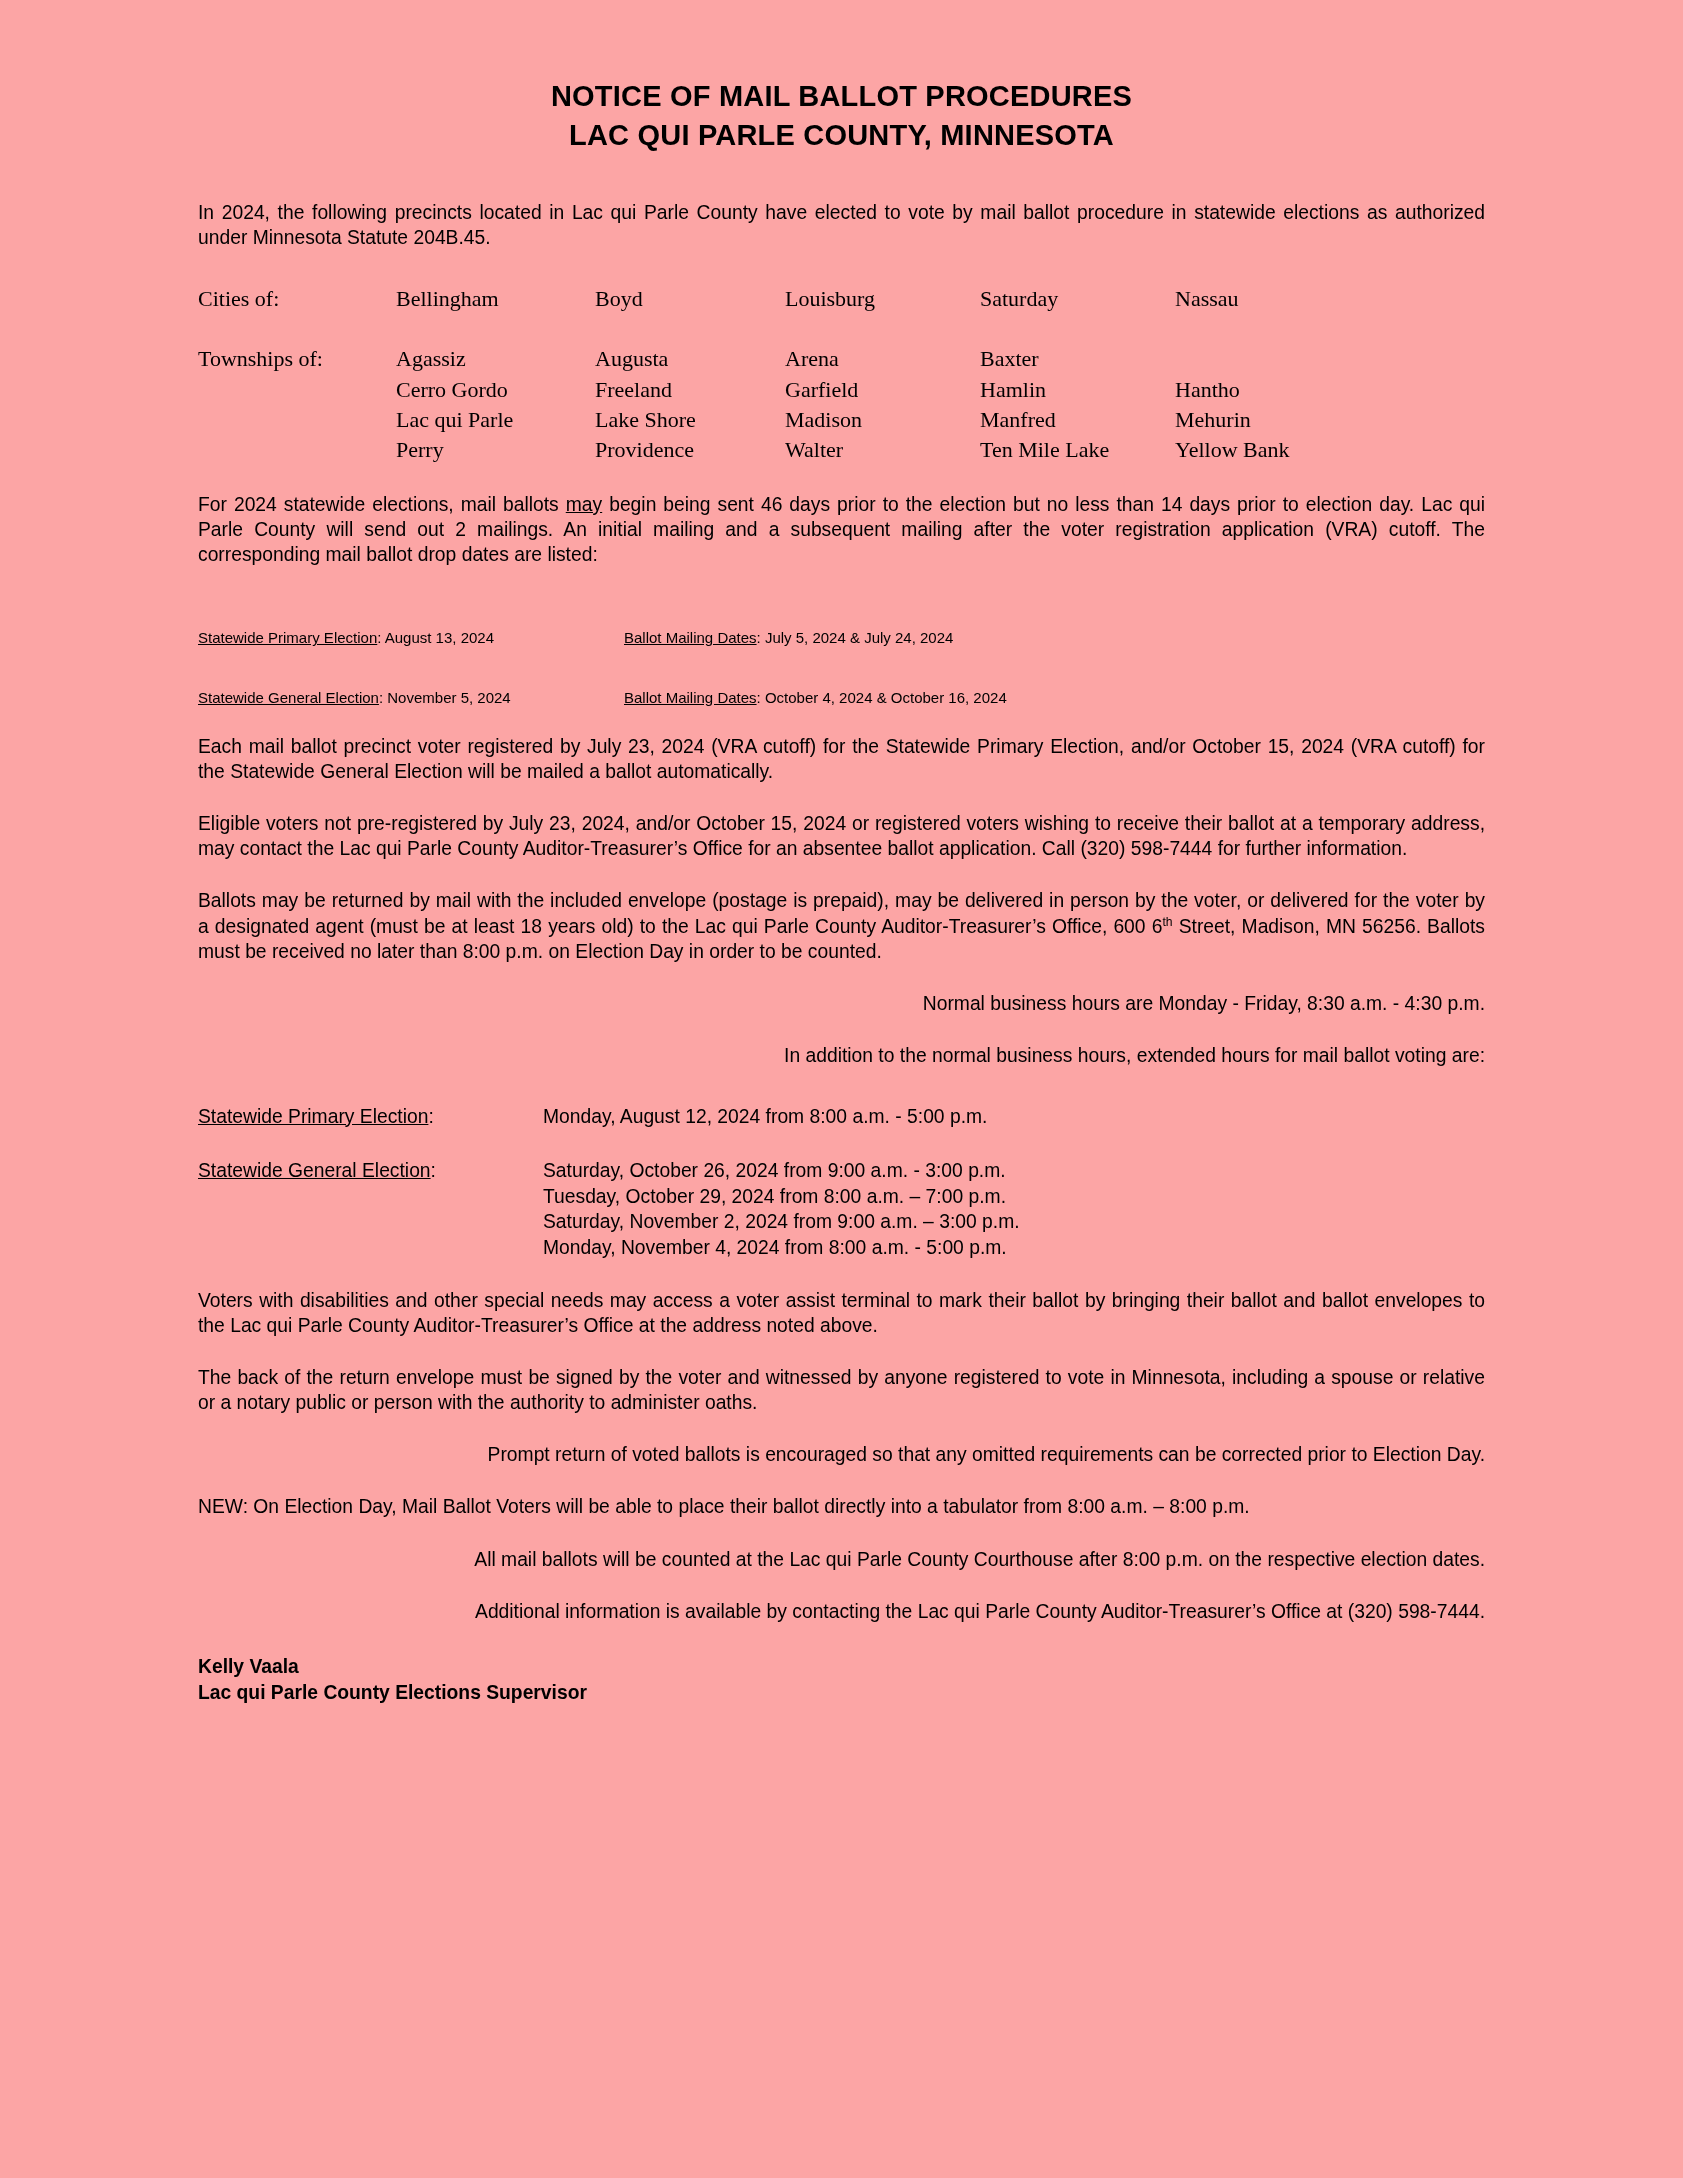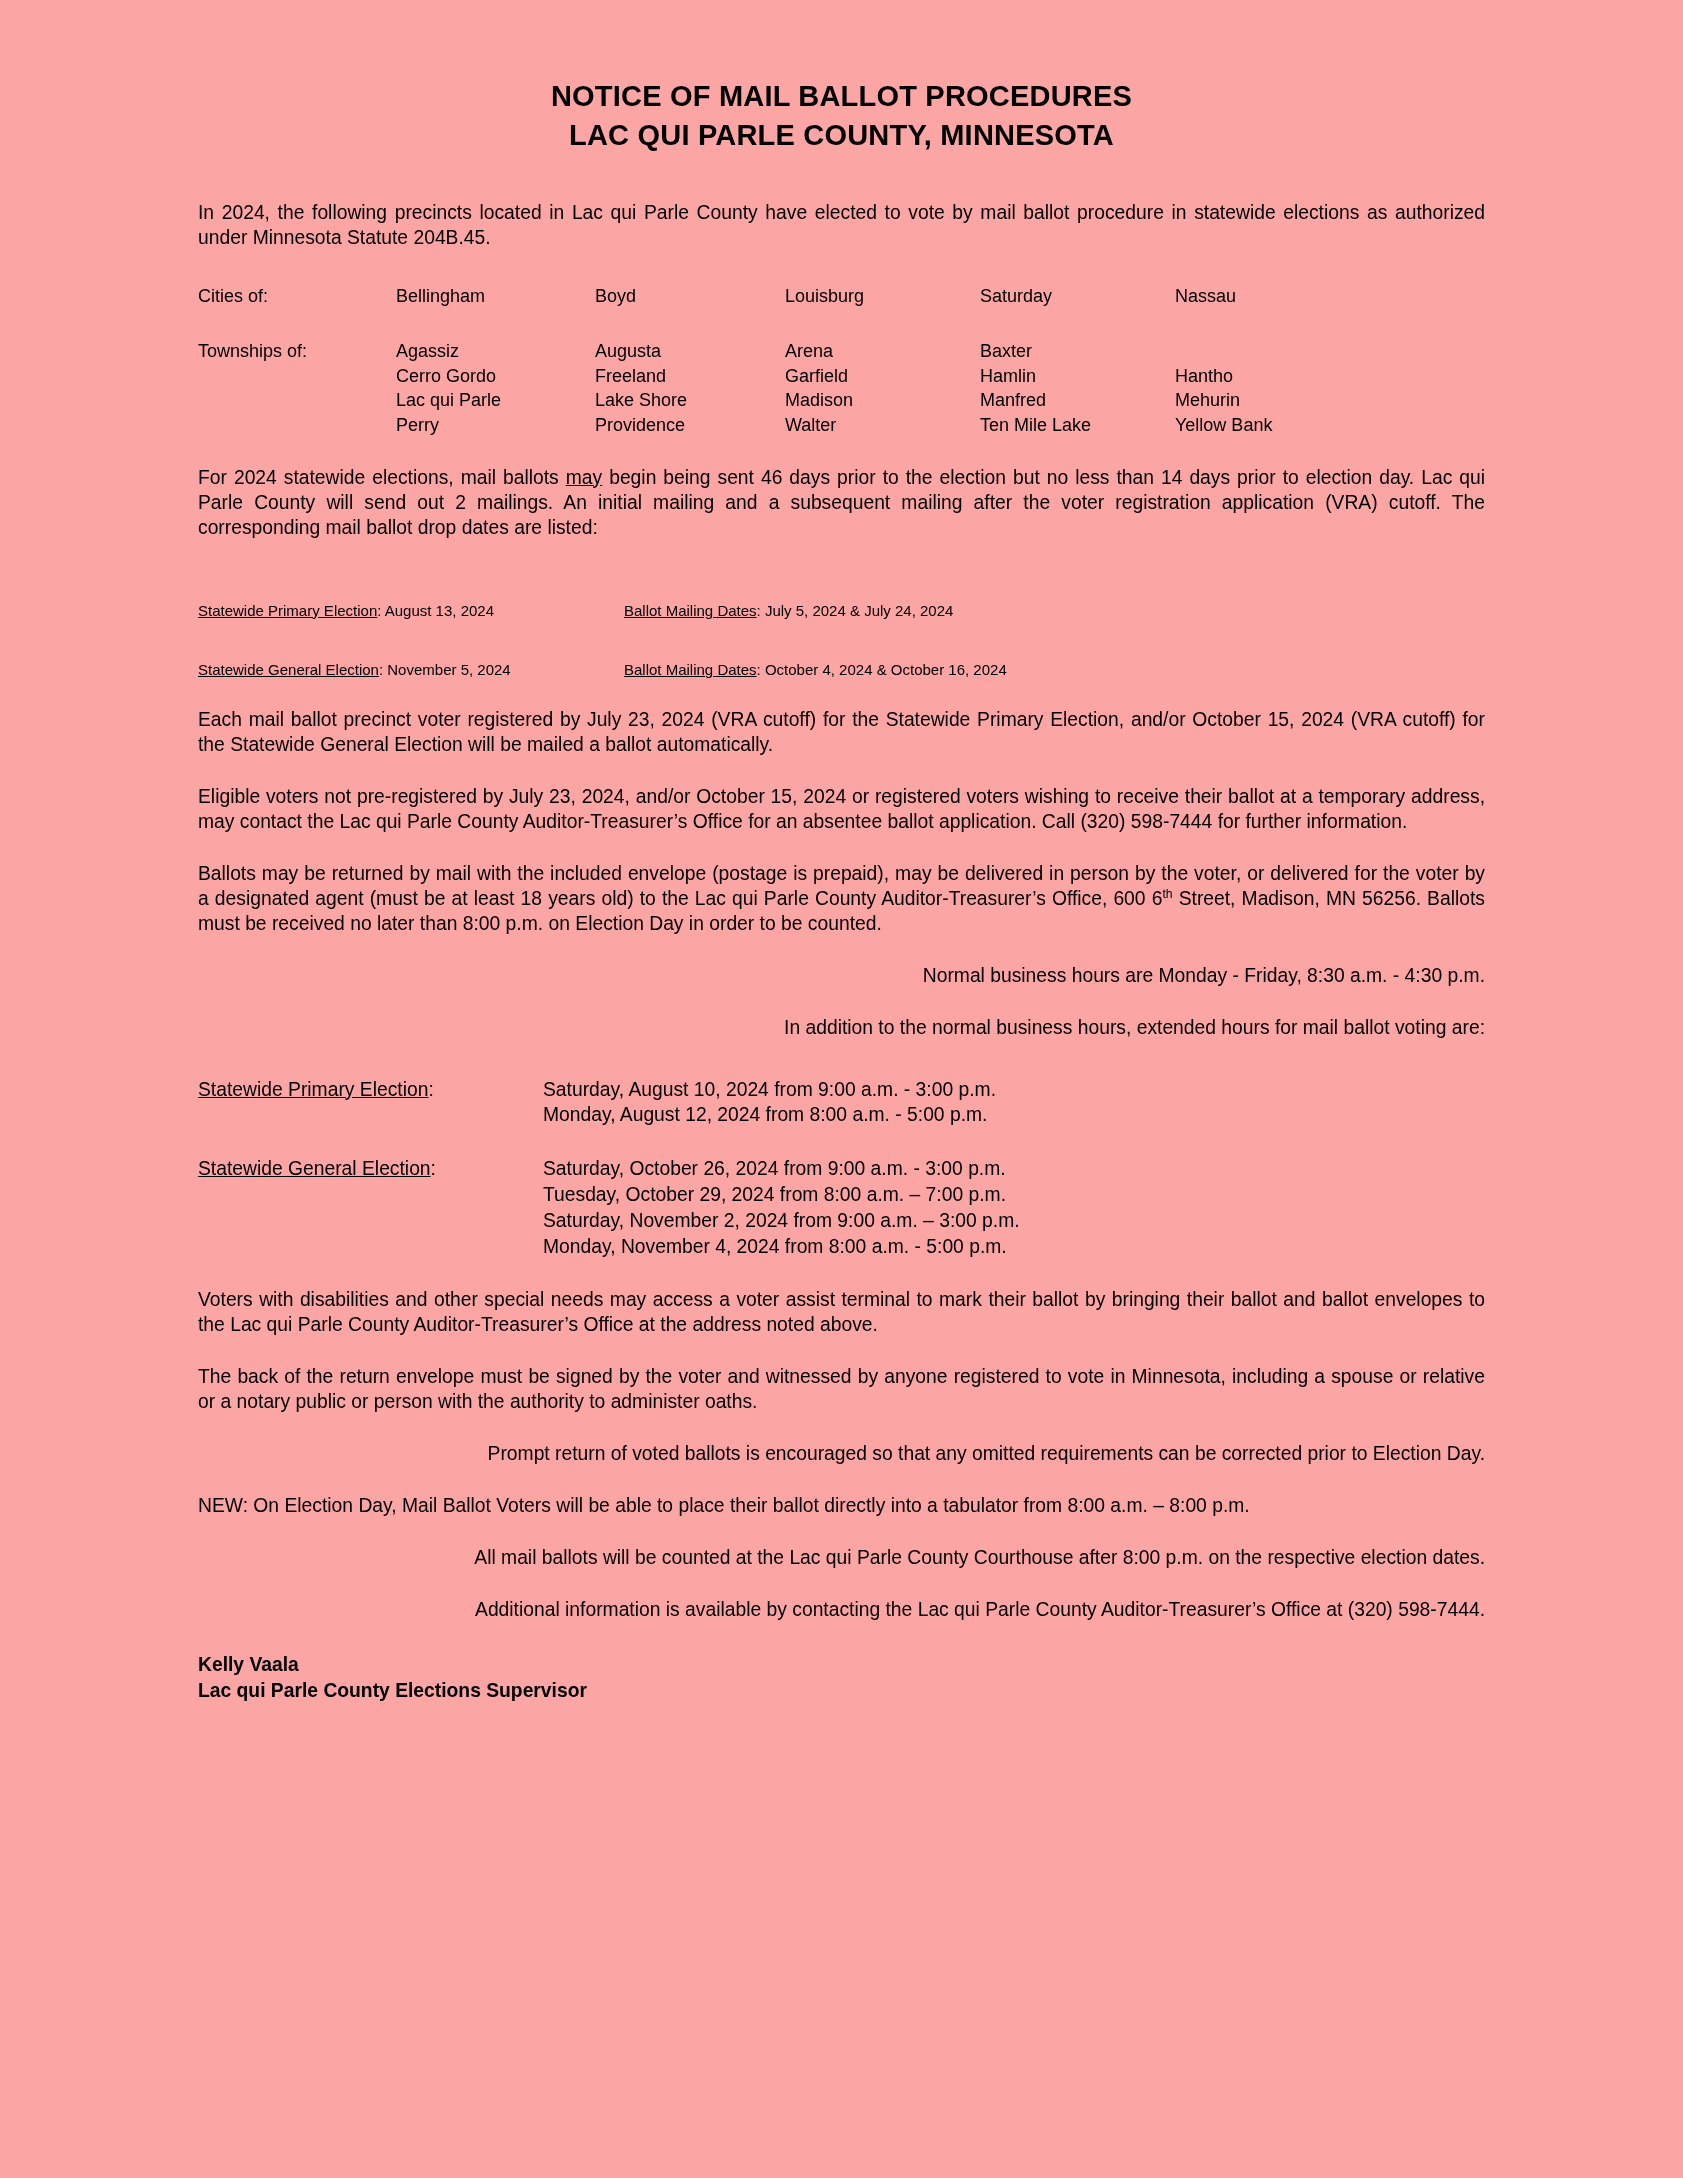--- a/index.html
+++ b/index.html
@@ -46,22 +46,23 @@
     text-align: justify;
     text-justify: inter-word;
     margin-top: 27px;
   }
   .para.nojust {
     text-align: right;
   }
   
   .precinct-block {
     margin-top: 34px;
-    font-size: 18px;
-    line-height: 1.30;
+    font-size: 22px;
+    line-height: 1.30;
+    font-family: Liberation Serif, serif;
   }
   .precinct-block.second {
     margin-top: 30px;
   }
   .precinct-table {
     border-collapse: collapse;
   }
   .precinct-table td {
     padding: 0 0 0 0;
     vertical-align: top;
@@ -215,21 +216,20 @@
   <div class="para"><span>Ballots may be returned by mail with the included envelope (postage is prepaid), may be delivered in person by the voter, or delivered for the voter by a designated agent (must be at least 18 years old) to the Lac qui Parle County Auditor-Treasurer’s Office, 600 6</span><sup>th</sup><span> Street, Madison, MN 56256.  Ballots must be received no later than 8:00 p.m. on Election Day in order to be counted.</span></div>
 
   <div class="para nojust">Normal business hours are Monday - Friday, 8:30 a.m. - 4:30 p.m.</div>
 
   <div class="para nojust">In addition to the normal business hours, extended hours for mail ballot voting are:</div>
 
   <div class="hours-block">
     <div class="hours-group">
       <div class="hours-label"><span class="u">Statewide Primary Election</span><span>:</span></div>
       <div class="hours-lines">
-        <div>Saturday, August 10, 2024 from 9:00 a.m. - 3:00 p.m.</div>
         <div>Monday, August 12, 2024 from 8:00 a.m. - 5:00 p.m.</div>
       </div>
     </div>
     <div class="hours-group">
       <div class="hours-label"><span class="u">Statewide General Election</span><span>:</span></div>
       <div class="hours-lines">
         <div>Saturday, October 26, 2024 from 9:00 a.m. - 3:00 p.m.</div>
         <div>Tuesday, October 29, 2024 from 8:00 a.m. – 7:00 p.m.</div>
         <div>Saturday, November 2, 2024 from 9:00 a.m. – 3:00 p.m.</div>
         <div>Monday, November 4, 2024 from 8:00 a.m. - 5:00 p.m.</div>

